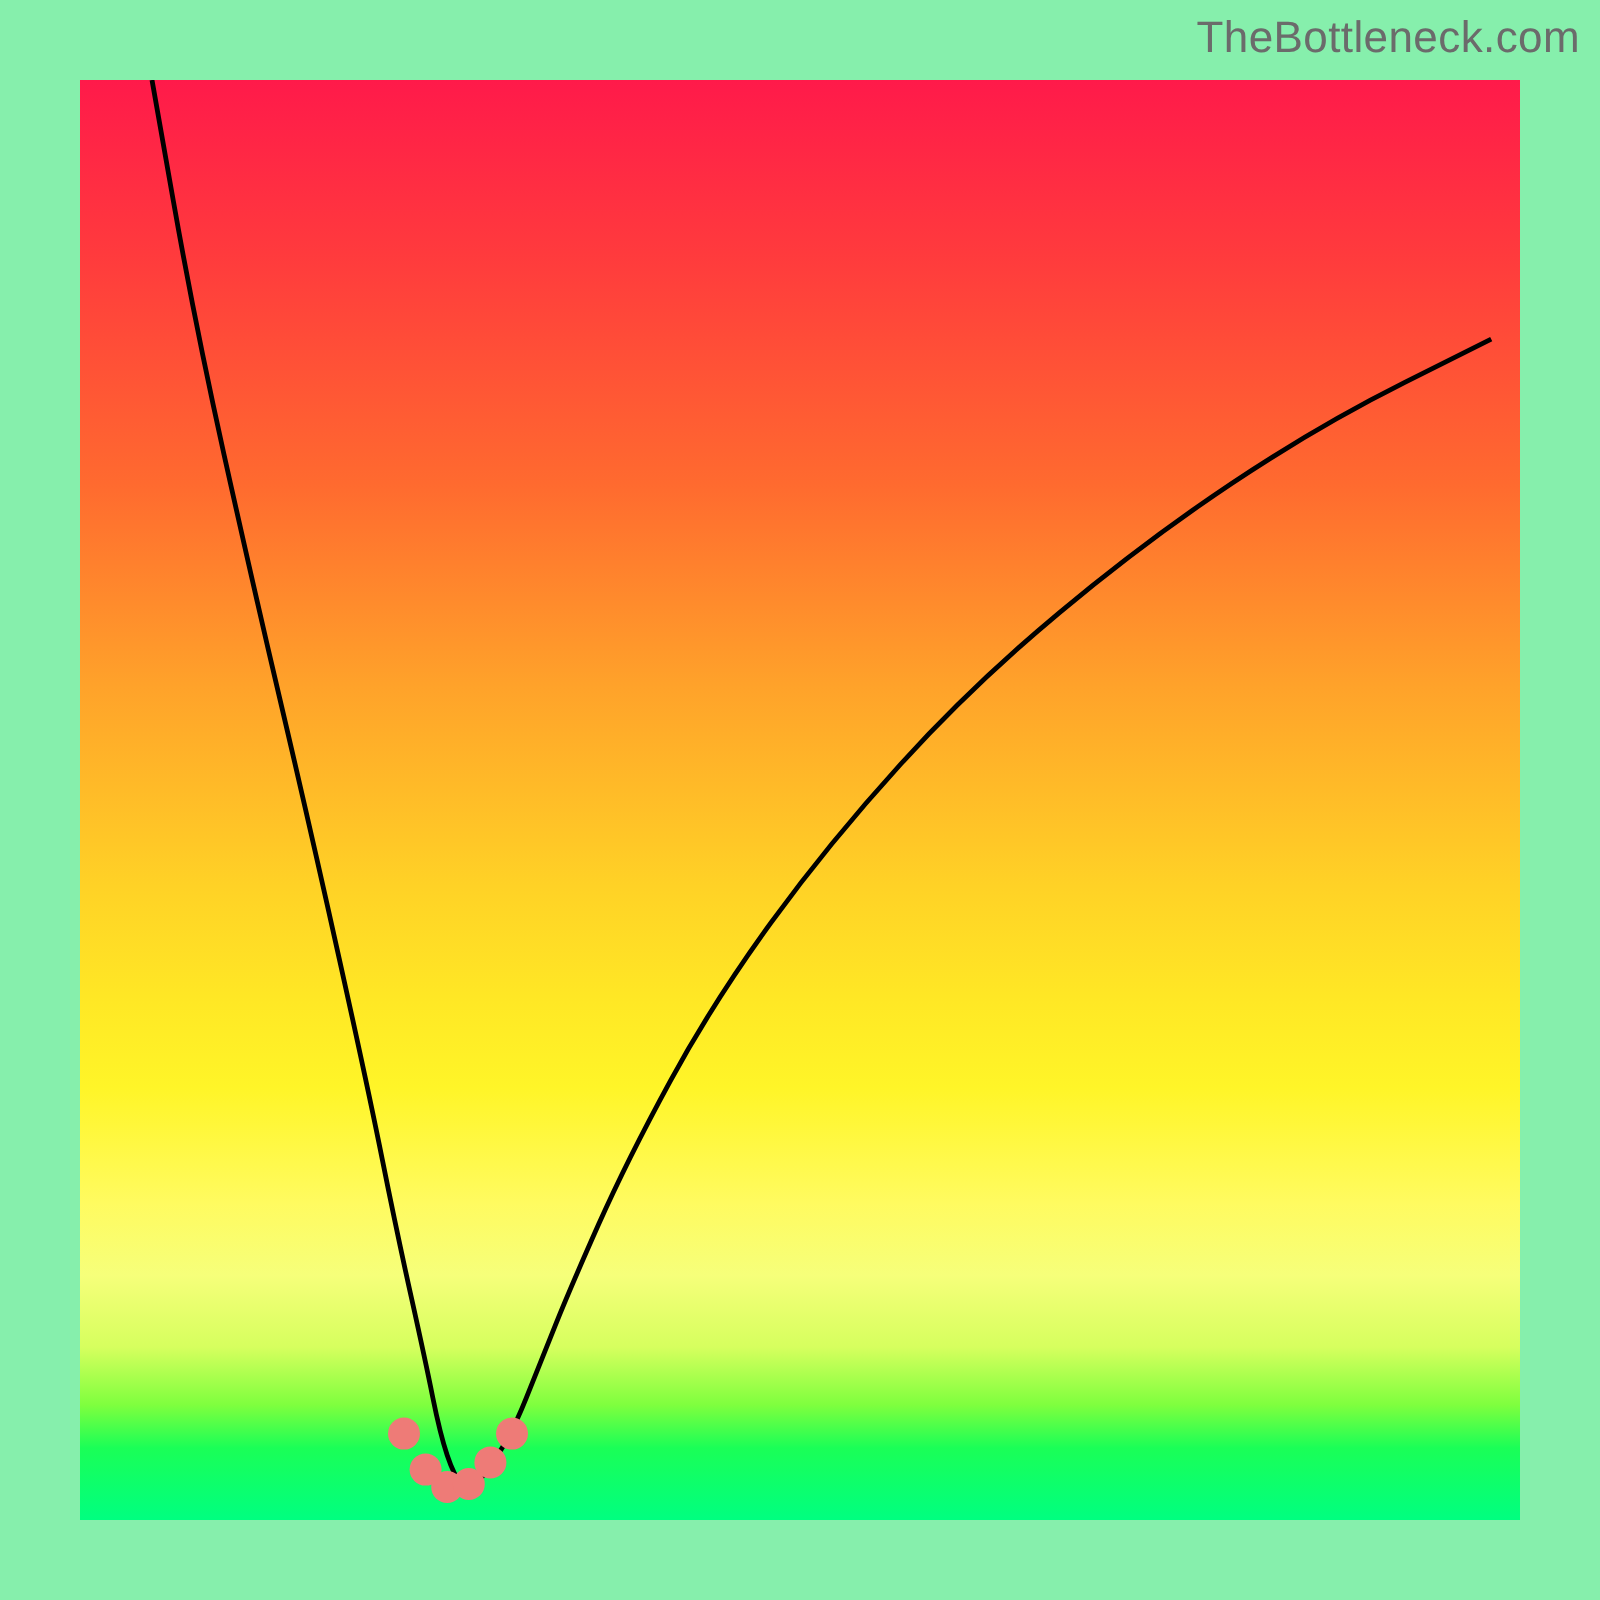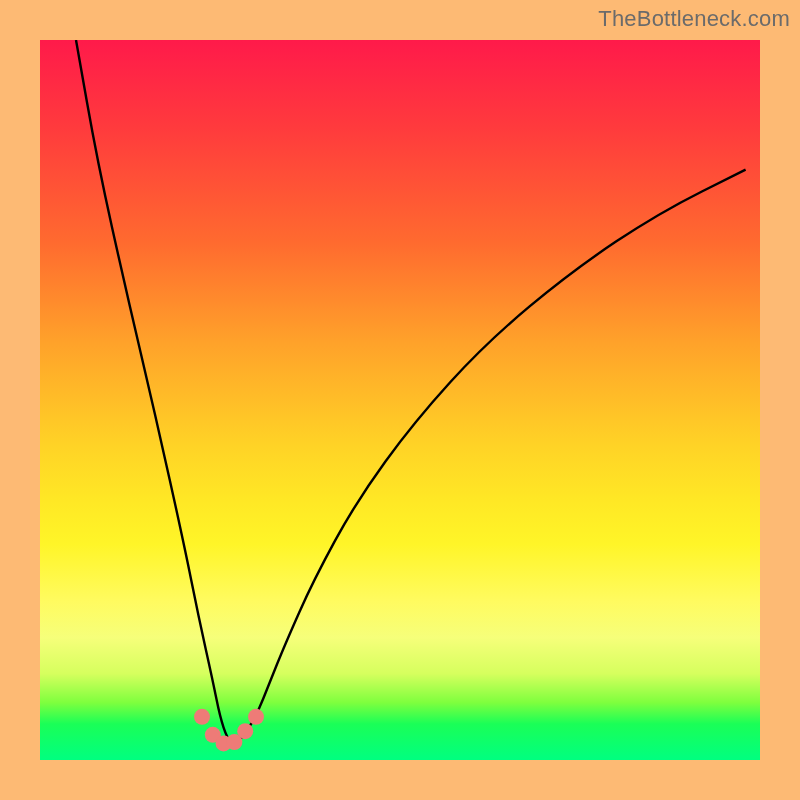--- a/index.html
+++ b/index.html
@@ -10,21 +10,21 @@
     background: #000;
     overflow: hidden;
     font-family: Arial, Helvetica, sans-serif;
   }
   .frame {
     position: absolute;
     left: 0;
     top: 0;
     width: 800px;
     height: 800px;
-    background: #fdba74;
+    background: #86efac;
   }
   .plot-area {
     position: absolute;
     left: 40px;
     top: 40px;
     width: 720px;
     height: 720px;
     
     background: linear-gradient(
       to bottom,

